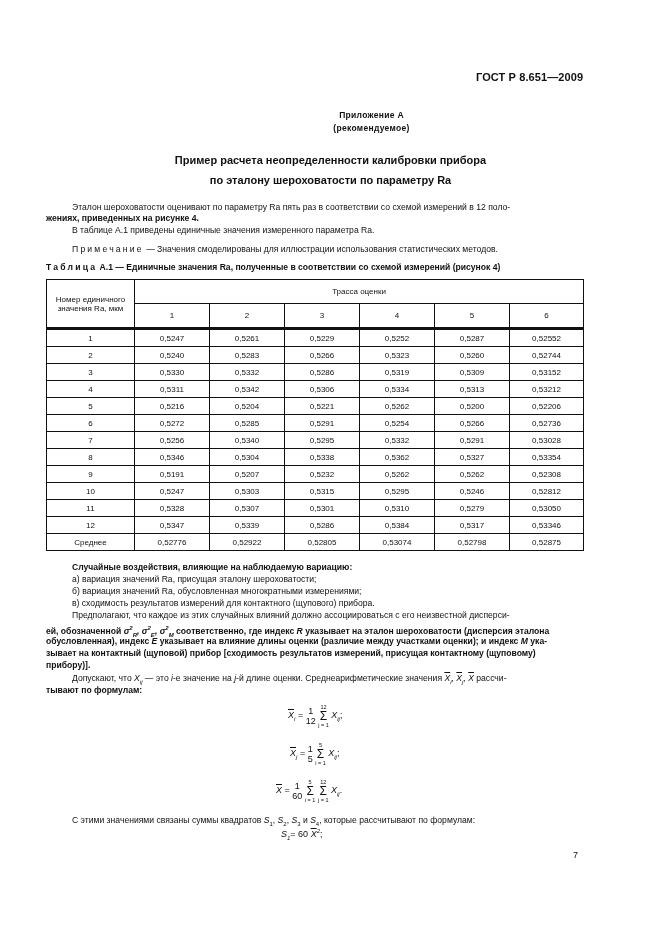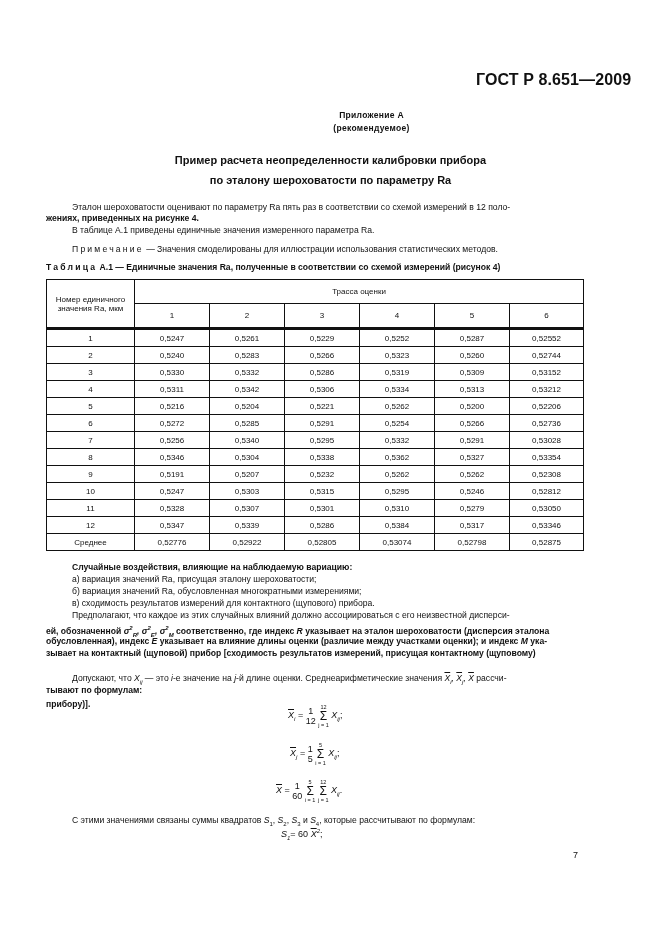--- a/index.html
+++ b/index.html
@@ -1,19 +1,19 @@
 <!DOCTYPE html>
 <html><head>
   <meta charset="utf-8">
   <style>
     html, body { margin: 0; padding: 0; background: #ffffff; }
     body { width: 661px; height: 936px; position: relative; overflow: hidden;
       font-family: "Liberation Sans", "DejaVu Sans", sans-serif; color: #111; }
     .abs { position: absolute; }
-    .doc-code { left: 476px; top: 71px; font-size: 16px; font-weight: bold; letter-spacing: 0.1px; }
+    .doc-code { left: 476px; top: 71px; font-size: 11px; font-weight: bold; letter-spacing: 0.1px; }
     .annex { left: 0; width: 661px; text-align: center; font-size: 8.5px; font-weight: bold; letter-spacing: 0.3px; padding-left: 41px; }
     .title { left: 0; width: 661px; text-align: center; font-size: 11px; font-weight: bold; }
     .p { font-size: 8.6px; line-height: 11px; white-space: nowrap; }
     .ind { left: 72px; text-align: center; }
     .noind { left: 46px; font-weight: bold; }
     .sp { letter-spacing: 2.2px; }
     table.t { position: absolute; left: 46px; top: 279px; width: 537px; border-collapse: collapse;
       font-size: 8px; table-layout: fixed; }
     table.t td { border: 1px solid #111; text-align: center; padding: 0; height: 16px; }
     table.t tr.hdr1 td { height: 23px; }
@@ -196,21 +196,21 @@
 </table>
 
 <div class="abs p ind" style="top:562px;font-weight:bold;">Случайные воздействия, влияющие на наблюдаемую вариацию:</div>
 <div class="abs p ind" style="top:574px;">а)  вариация значений Ra, присущая эталону шероховатости;</div>
 <div class="abs p ind" style="top:586px;">б)  вариация значений Ra, обусловленная многократными измерениями;</div>
 <div class="abs p ind" style="top:598px;">в)  сходимость результатов измерений для контактного (щупового) прибора.</div>
 <div class="abs p ind" style="top:610px;">Предполагают, что каждое из этих случайных влияний должно ассоциироваться с его неизвестной дисперси-</div>
 <div class="abs p noind" style="top:623px;"><span>ей, обозначенной </span><i>σ<sup>2</sup><sub>R</sub>, σ<sup>2</sup><sub>E</sub>, σ<sup>2</sup><sub>M</sub></i><span> соответственно, где индекс </span><i>R</i><span> указывает на эталон шероховатости (дисперсия эталона</span></div>
 <div class="abs p noind" style="top:636px;"><span>обусловленная), индекс </span><i>E</i><span> указывает на влияние длины оценки (различие между участками оценки); и индекс </span><i>M</i><span> ука-</span></div>
 <div class="abs p noind" style="top:648px;">зывает на контактный (щуповой) прибор [сходимость результатов измерений, присущая контактному (щуповому)</div>
-<div class="abs p noind" style="top:660px;margin-top:39px;">прибору)].</div>
+<div class="abs p noind" style="top:660px;">прибору)].</div>
 <div class="abs p ind" style="top:673px;"><span>Допускают, что </span><i>X<sub>ij</sub></i><span> — это </span><i>i</i><span>-е значение на </span><i>j</i><span>-й длине оценки. Среднеарифметические значения </span><i><span class="ov">X</span><sub>i</sub>, <span class="ov">X</span><sub>j</sub>, <span class="ov">X</span></i><span> рассчи-</span></div>
 <div class="abs p noind" style="top:685px;">тывают по формулам:</div>
 
 <div class="abs formula" style="left:288px; top:704px;">
   <span class="ov">X</span><sub>i</sub>
   <span style="font-style:normal"> = </span>
   <span class="frac"><span class="num">1</span><span class="den">12</span></span>
   <span class="sum"><span class="top">12</span><span class="sig">Σ</span><span class="bot">j = 1</span></span>
   <span>X</span><sub>ij</sub><span style="font-style:normal">;</span>
 </div>

